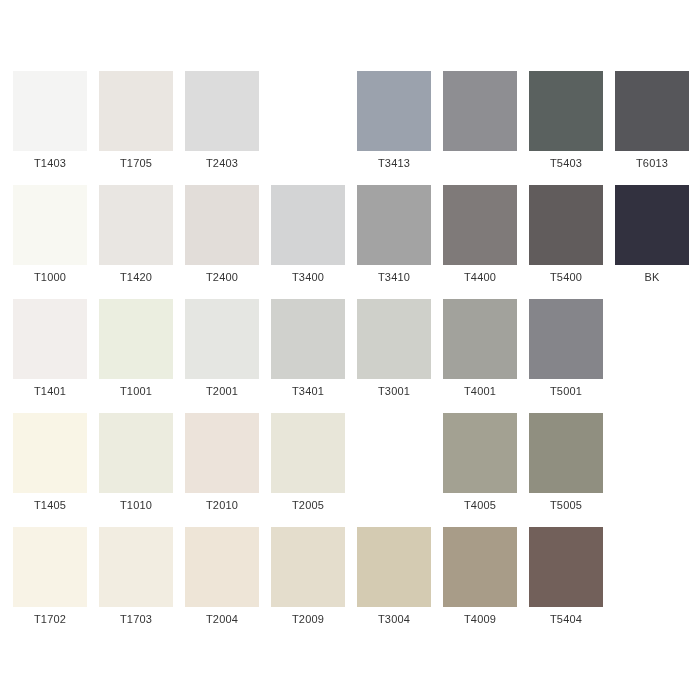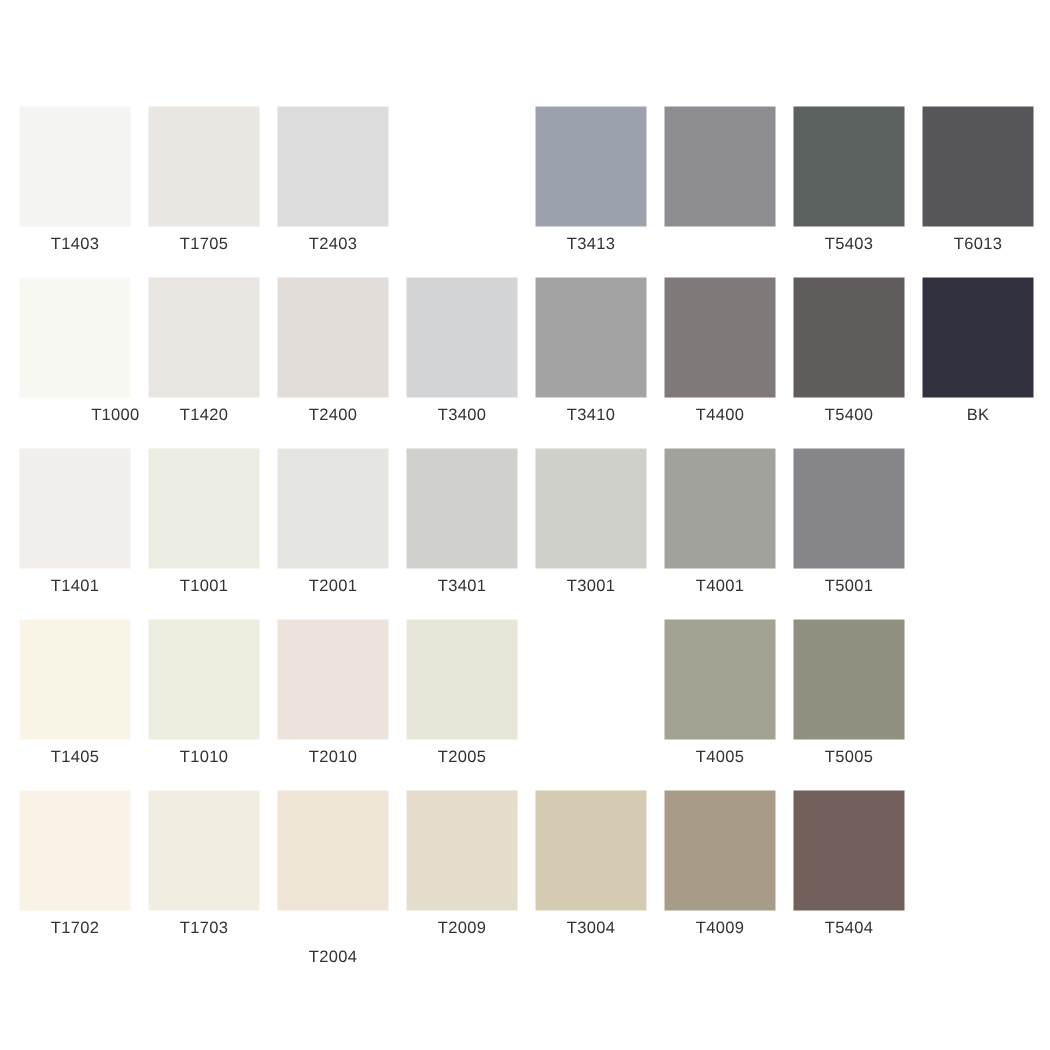--- a/index.html
+++ b/index.html
@@ -84,21 +84,21 @@
         <div class="swatch-label" style="color: rgb(51, 51, 51);">T5403</div>
       </div>
       <div class="swatch-cell" style="left: 615px;">
         <div class="swatch-chip" title="T6013" style="background: rgb(86, 86, 90); width: 74px; height: 80px;"></div>
         <div class="swatch-label" style="color: rgb(51, 51, 51);">T6013</div>
       </div>
     </div>
     <div class="swatch-row" style="top: 185px;">
       <div class="swatch-cell" style="left: 13px;">
         <div class="swatch-chip" title="T1000" style="background: rgb(248, 248, 242); width: 74px; height: 80px;"></div>
-        <div class="swatch-label" style="color: rgb(51, 51, 51); text-align: right;">T1000</div>
+        <div class="swatch-label" style="color: rgb(51, 51, 51);">T1000</div>
       </div>
       <div class="swatch-cell" style="left: 99px;">
         <div class="swatch-chip" title="T1420" style="background: rgb(233, 230, 226); width: 74px; height: 80px;"></div>
         <div class="swatch-label" style="color: rgb(51, 51, 51);">T1420</div>
       </div>
       <div class="swatch-cell" style="left: 185px;">
         <div class="swatch-chip" title="T2400" style="background: rgb(226, 221, 217); width: 74px; height: 80px;"></div>
         <div class="swatch-label" style="color: rgb(51, 51, 51);">T2400</div>
       </div>
       <div class="swatch-cell" style="left: 271px;">
@@ -182,21 +182,21 @@
       <div class="swatch-cell" style="left: 13px;">
         <div class="swatch-chip" title="T1702" style="background: rgb(248, 243, 230); width: 74px; height: 80px;"></div>
         <div class="swatch-label" style="color: rgb(51, 51, 51);">T1702</div>
       </div>
       <div class="swatch-cell" style="left: 99px;">
         <div class="swatch-chip" title="T1703" style="background: rgb(242, 237, 225); width: 74px; height: 80px;"></div>
         <div class="swatch-label" style="color: rgb(51, 51, 51);">T1703</div>
       </div>
       <div class="swatch-cell" style="left: 185px;">
         <div class="swatch-chip" title="T2004" style="background: rgb(238, 229, 215); width: 74px; height: 80px;"></div>
-        <div class="swatch-label" style="color: rgb(51, 51, 51); margin-top: 19px;">T2004</div>
+        <div class="swatch-label" style="color: rgb(51, 51, 51);">T2004</div>
       </div>
       <div class="swatch-cell" style="left: 271px;">
         <div class="swatch-chip" title="T2009" style="background: rgb(228, 221, 204); width: 74px; height: 80px;"></div>
         <div class="swatch-label" style="color: rgb(51, 51, 51);">T2009</div>
       </div>
       <div class="swatch-cell" style="left: 357px;">
         <div class="swatch-chip" title="T3004" style="background: rgb(212, 203, 178); width: 74px; height: 80px;"></div>
         <div class="swatch-label" style="color: rgb(51, 51, 51);">T3004</div>
       </div>
       <div class="swatch-cell" style="left: 443px;">

